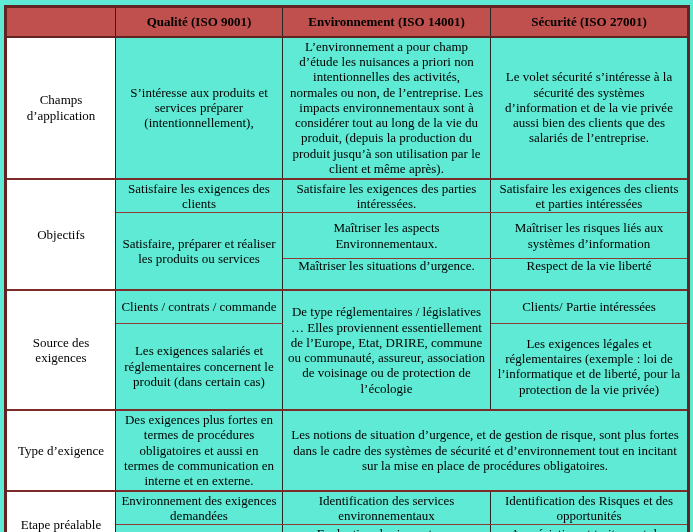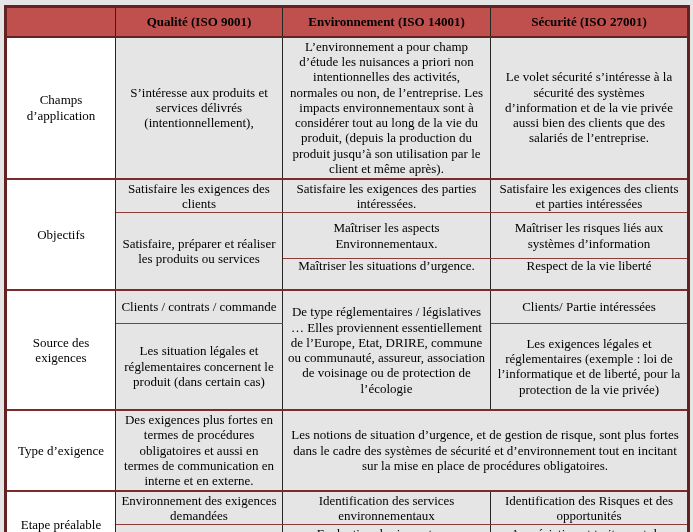--- a/index.html
+++ b/index.html
@@ -6,21 +6,21 @@
     margin: 0;
     padding: 0;
     background: #ffffff;
     font-family: "Liberation Serif", "DejaVu Serif", serif;
   }
   .page {
     width: 693px;
     height: 532px;
     box-sizing: border-box;
     padding: 5px 3px 4px 4px;
-    background: #e5e5e5;
+    background: #5eead4;
     overflow: hidden;
   }
   table.iso-table {
     border-collapse: collapse;
     table-layout: fixed;
     width: 686px;
     border: 3px solid #622423;
   }
   table.iso-table td,
   table.iso-table th {
@@ -73,21 +73,21 @@
     <tbody>
         <tr class="header-row" style="height:30px">
       <th></th>
       <th>Qualité (ISO 9001)</th>
       <th>Environnement (ISO 14001)</th>
       <th>Sécurité (ISO 27001)</th>
     </tr>
 
     <tr class="major" style="height:142px">
       <td class="label-cell">Champs d’application</td>
-      <td>S’intéresse aux produits et services délivrés (intentionnellement),</td>
+      <td>S’intéresse aux produits et services préparer (intentionnellement),</td>
       <td>L’environnement a pour champ d’étude les nuisances a priori non intentionnelles des activités, normales ou non, de l’entreprise.  Les impacts environnementaux sont à considérer tout au long de la vie du produit, (depuis la production du produit jusqu’à son utilisation par le client et même après).</td>
       <td>Le volet sécurité s’intéresse à la sécurité des systèmes d’information et de la vie privée aussi bien des clients que des salariés de l’entreprise.</td>
     </tr>
 
     <tr class="major" style="height:32px">
       <td class="label-cell" rowspan="3">Objectifs</td>
       <td>Satisfaire les exigences des clients</td>
       <td>Satisfaire les exigences des parties intéressées.</td>
       <td>Satisfaire les exigences des clients et parties intéressées</td>
     </tr>
@@ -101,21 +101,21 @@
       <td>Respect de la vie liberté</td>
     </tr>
 
     <tr class="major" style="height:33px">
       <td class="label-cell" rowspan="2">Source des exigences</td>
       <td>Clients / contrats / commande</td>
       <td rowspan="2">De type réglementaires / législatives … Elles proviennent essentiellement de l’Europe, Etat, DRIRE, commune ou communauté, assureur, association de voisinage ou de protection de l’écologie</td>
       <td>Clients/ Partie intéressées</td>
     </tr>
     <tr style="height:87px">
-      <td>Les situation légales et réglementaires concernent le produit (dans certain cas)</td>
+      <td>Les exigences salariés et réglementaires concernent le produit (dans certain cas)</td>
       <td>Les exigences légales et réglementaires (exemple : loi de l’informatique et de liberté, pour la protection de la vie privée)</td>
     </tr>
 
     <tr class="major" style="height:67px">
       <td class="label-cell">Type d’exigence</td>
       <td>Des exigences plus fortes en termes de procédures obligatoires et aussi en termes de communication en interne et en externe.</td>
       <td colspan="2">Les notions de situation d’urgence, et de gestion de risque, sont plus fortes dans le cadre des systèmes de sécurité et d’environnement tout en incitant sur la mise en place de procédures obligatoires.</td>
     </tr>
 
     <tr class="major" style="height:34px">

